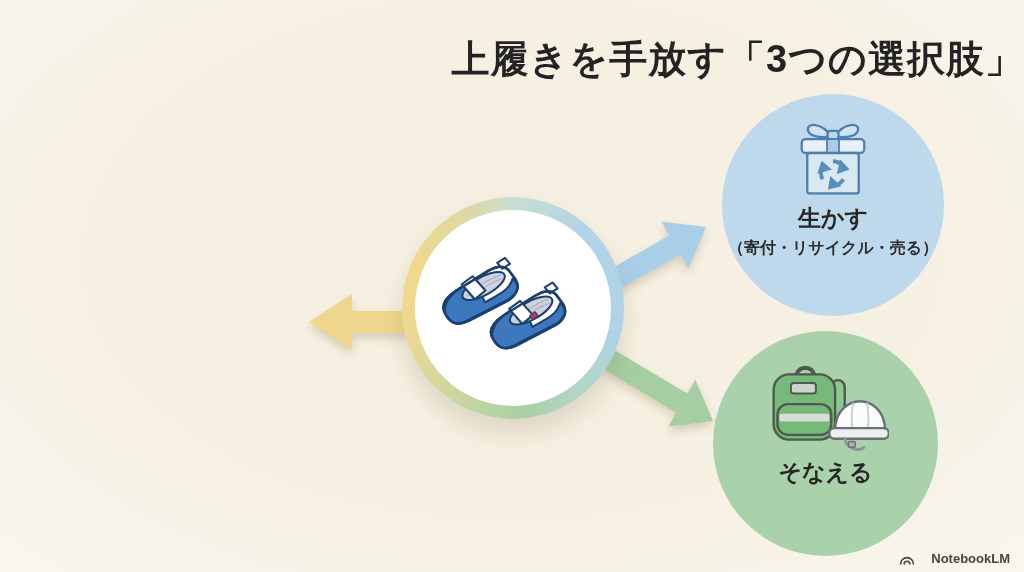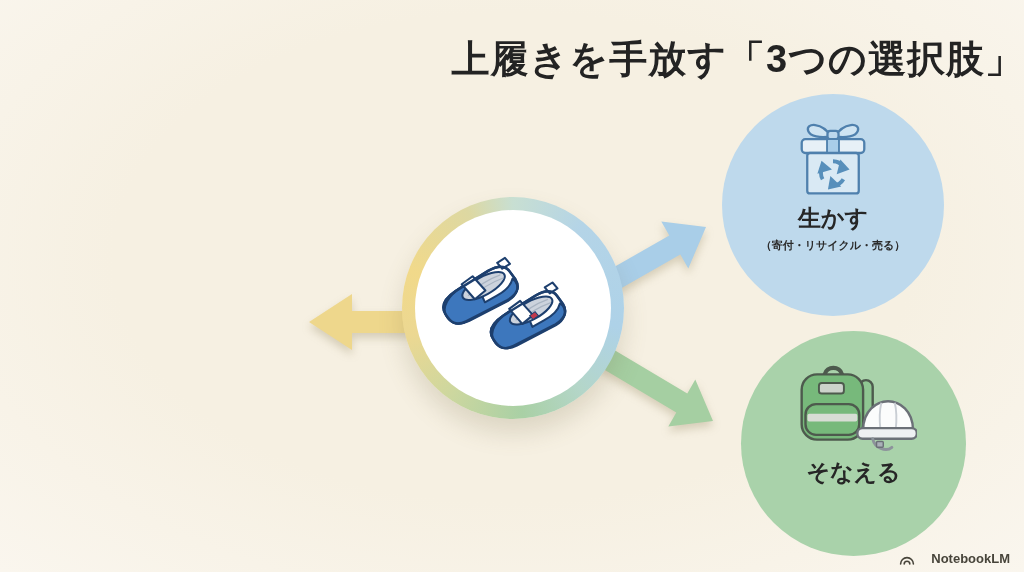--- a/index.html
+++ b/index.html
@@ -16,29 +16,29 @@
        background:conic-gradient(from 0deg,#c8dfd2 0deg,#b4d4e7 40deg,#aed2e8 100deg,
                   #b4d6c9 140deg,#a9d0a5 175deg,#ccd79f 215deg,#ecd892 255deg,
                   #f1d98a 290deg,#ddd8a2 335deg,#c8dfd2 360deg);
        box-shadow:0 14px 24px rgba(120,108,75,.20);}
   .hub-inner{position:absolute;left:13px;top:13px;right:13px;bottom:13px;border-radius:50%;
              background:#ffffff;display:flex;align-items:center;justify-content:center;}
   .opt{position:absolute;border-radius:50%;z-index:2;display:flex;flex-direction:column;
        align-items:center;text-align:center;}
   .opt-discard{left:80px;top:208px;width:224px;height:224px;background:#f3d680;padding-top:0;}
   .opt-utilize{left:722px;top:94px;width:222px;height:222px;background:#bed9ec;}
-  .opt-prepare{left:741px;top:331px;width:225px;height:225px;background:#a9d2aa;}
+  .opt-prepare{left:713px;top:331px;width:225px;height:225px;background:#a9d2aa;}
   .opt-icon{flex:0 0 auto;}
   .opt-discard .opt-icon{margin-top:26px;}
   .opt-utilize .opt-icon{margin-top:22px;}
   .opt-prepare .opt-icon{margin-top:28px;}
   .opt-label{font-size:23px;font-weight:800;color:#262626;line-height:1.2;margin-top:6px;font-family:Liberation Mono, monospace;}
   .opt-sub{font-size:14px;font-weight:700;color:#2b2b2b;line-height:1.3;margin-top:3px;
            white-space:nowrap;}
-  .opt-utilize .opt-sub{font-size:11px;}
+  .opt-utilize .opt-sub{font-size:16px;}
   .brand{position:absolute;right:14px;bottom:6px;display:flex;align-items:flex-end;gap:16px;
          color:#47443a;font-size:13px;font-weight:700;z-index:3;}
 </style>
 </head>
 <body>
 
 <div class="canvas">
 
   <h1 class="title">上履きを手放す「3つの選択肢」</h1>
 

